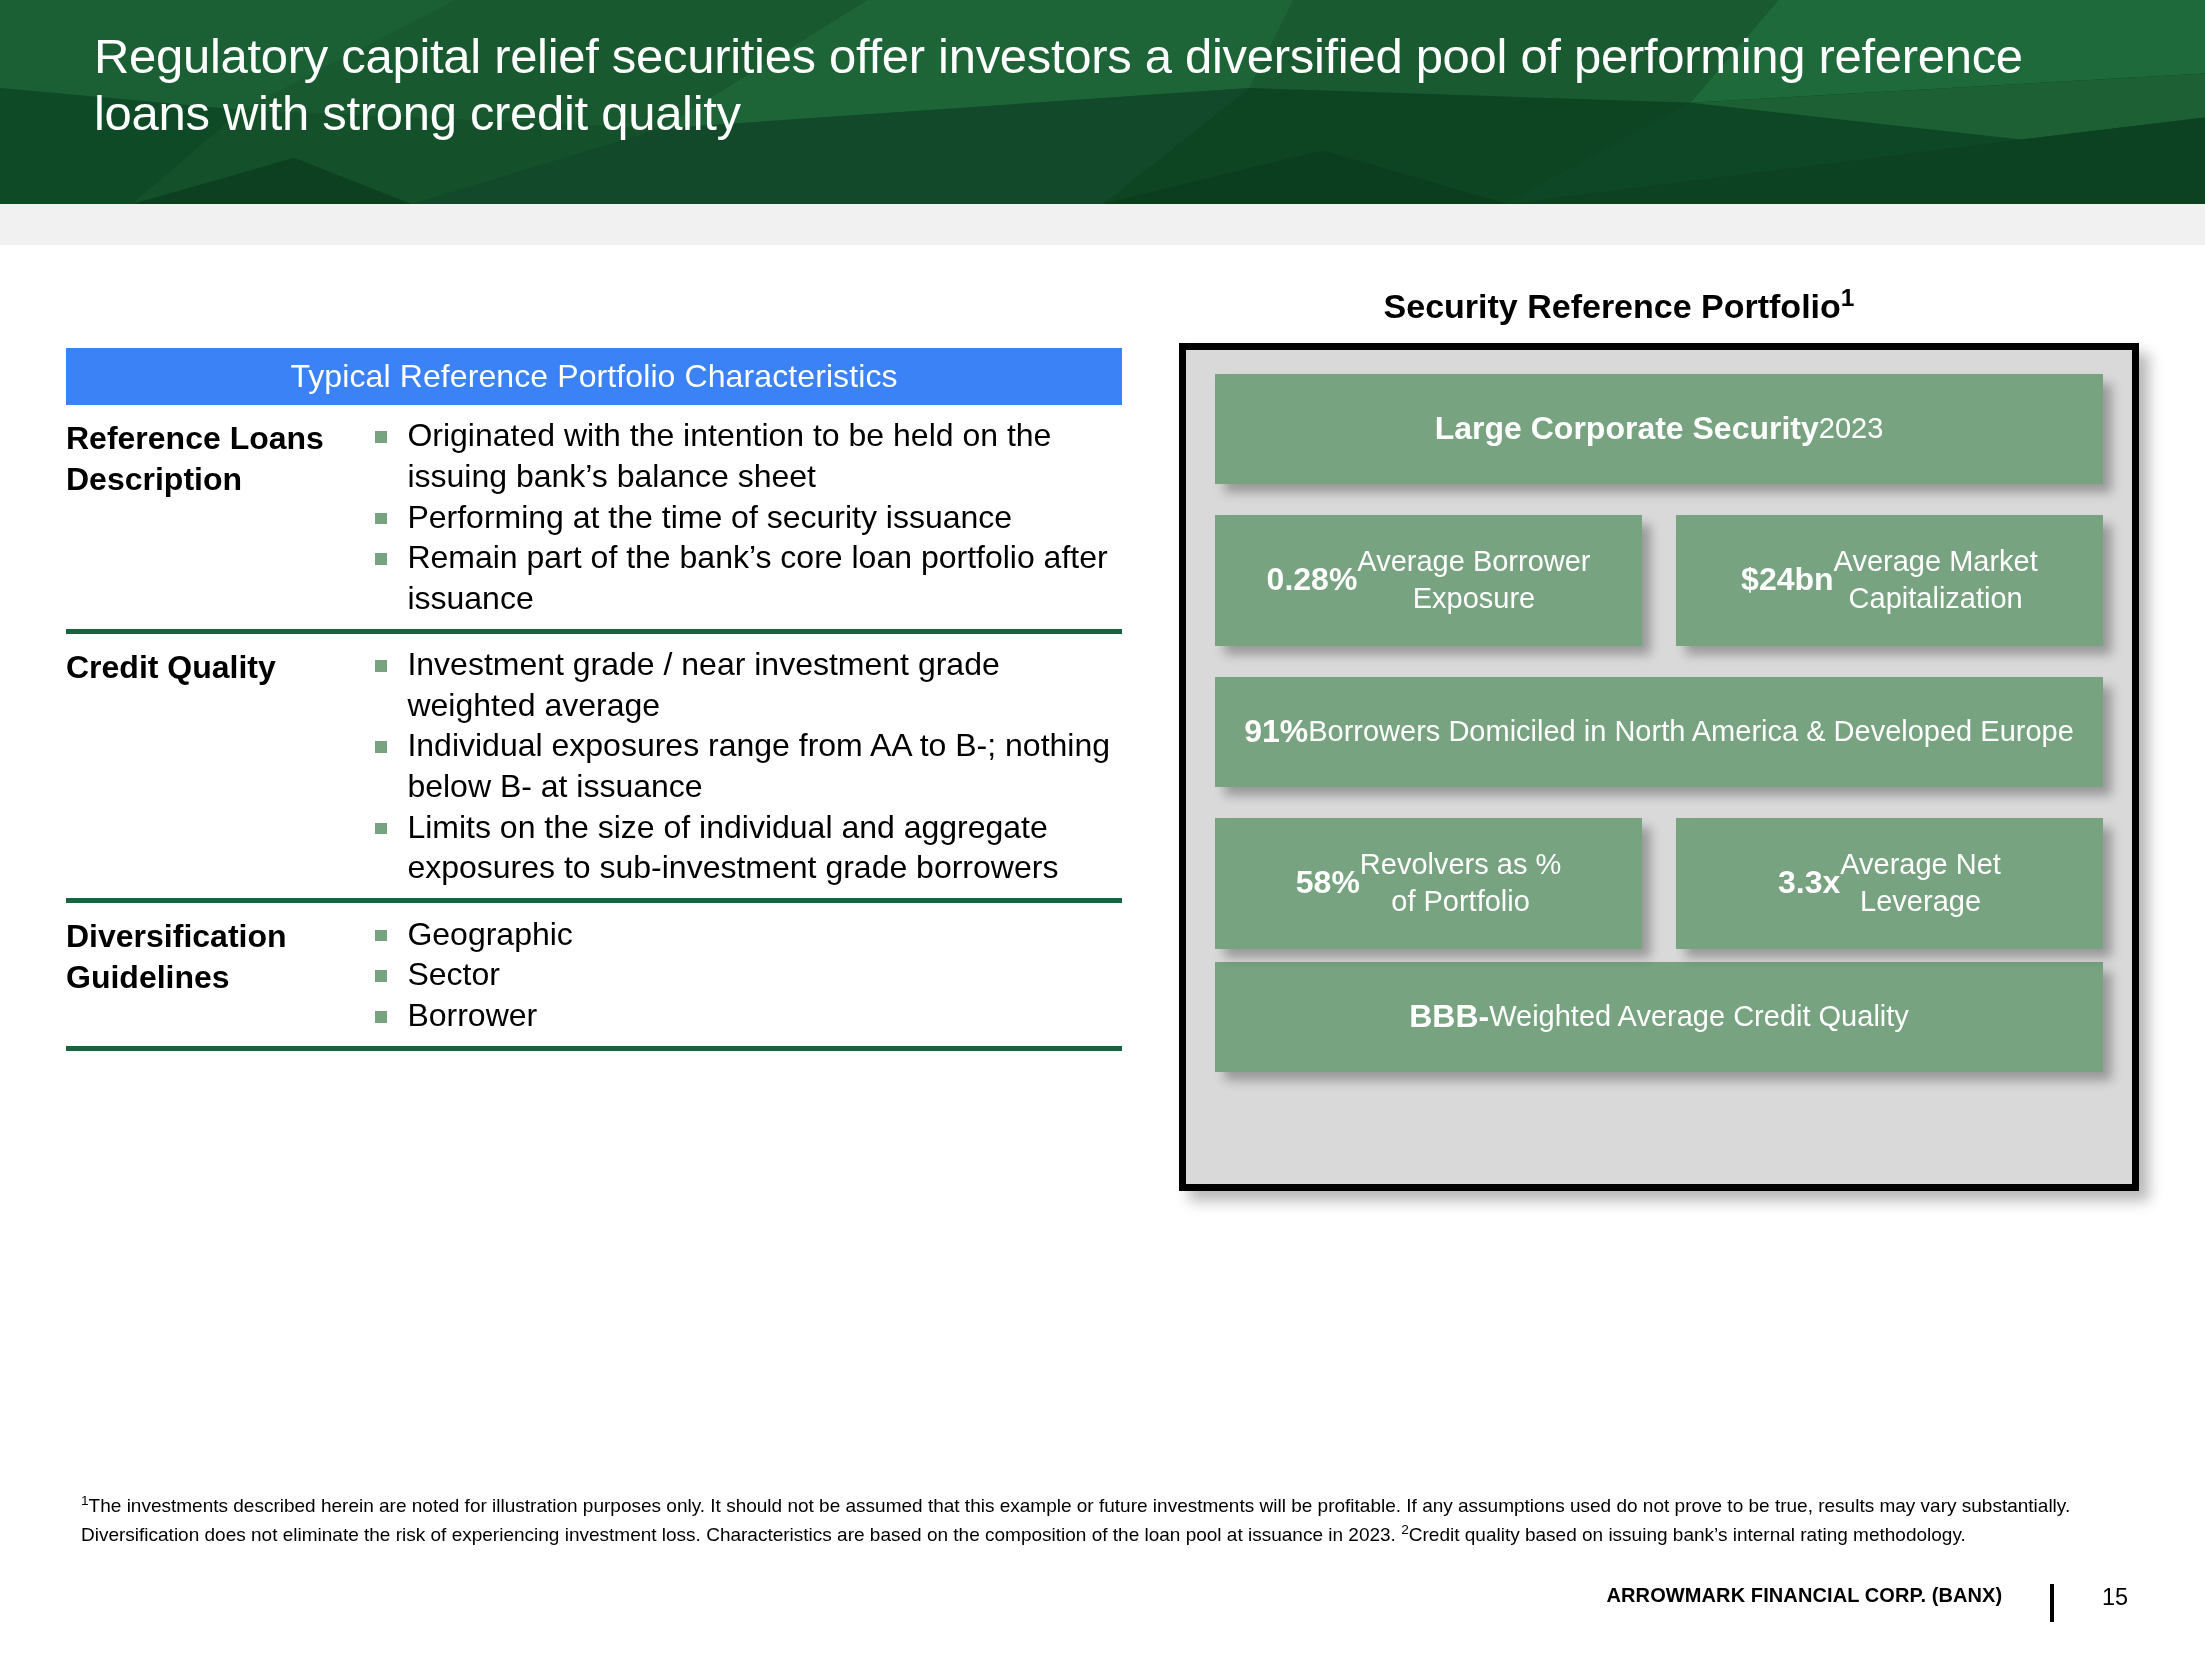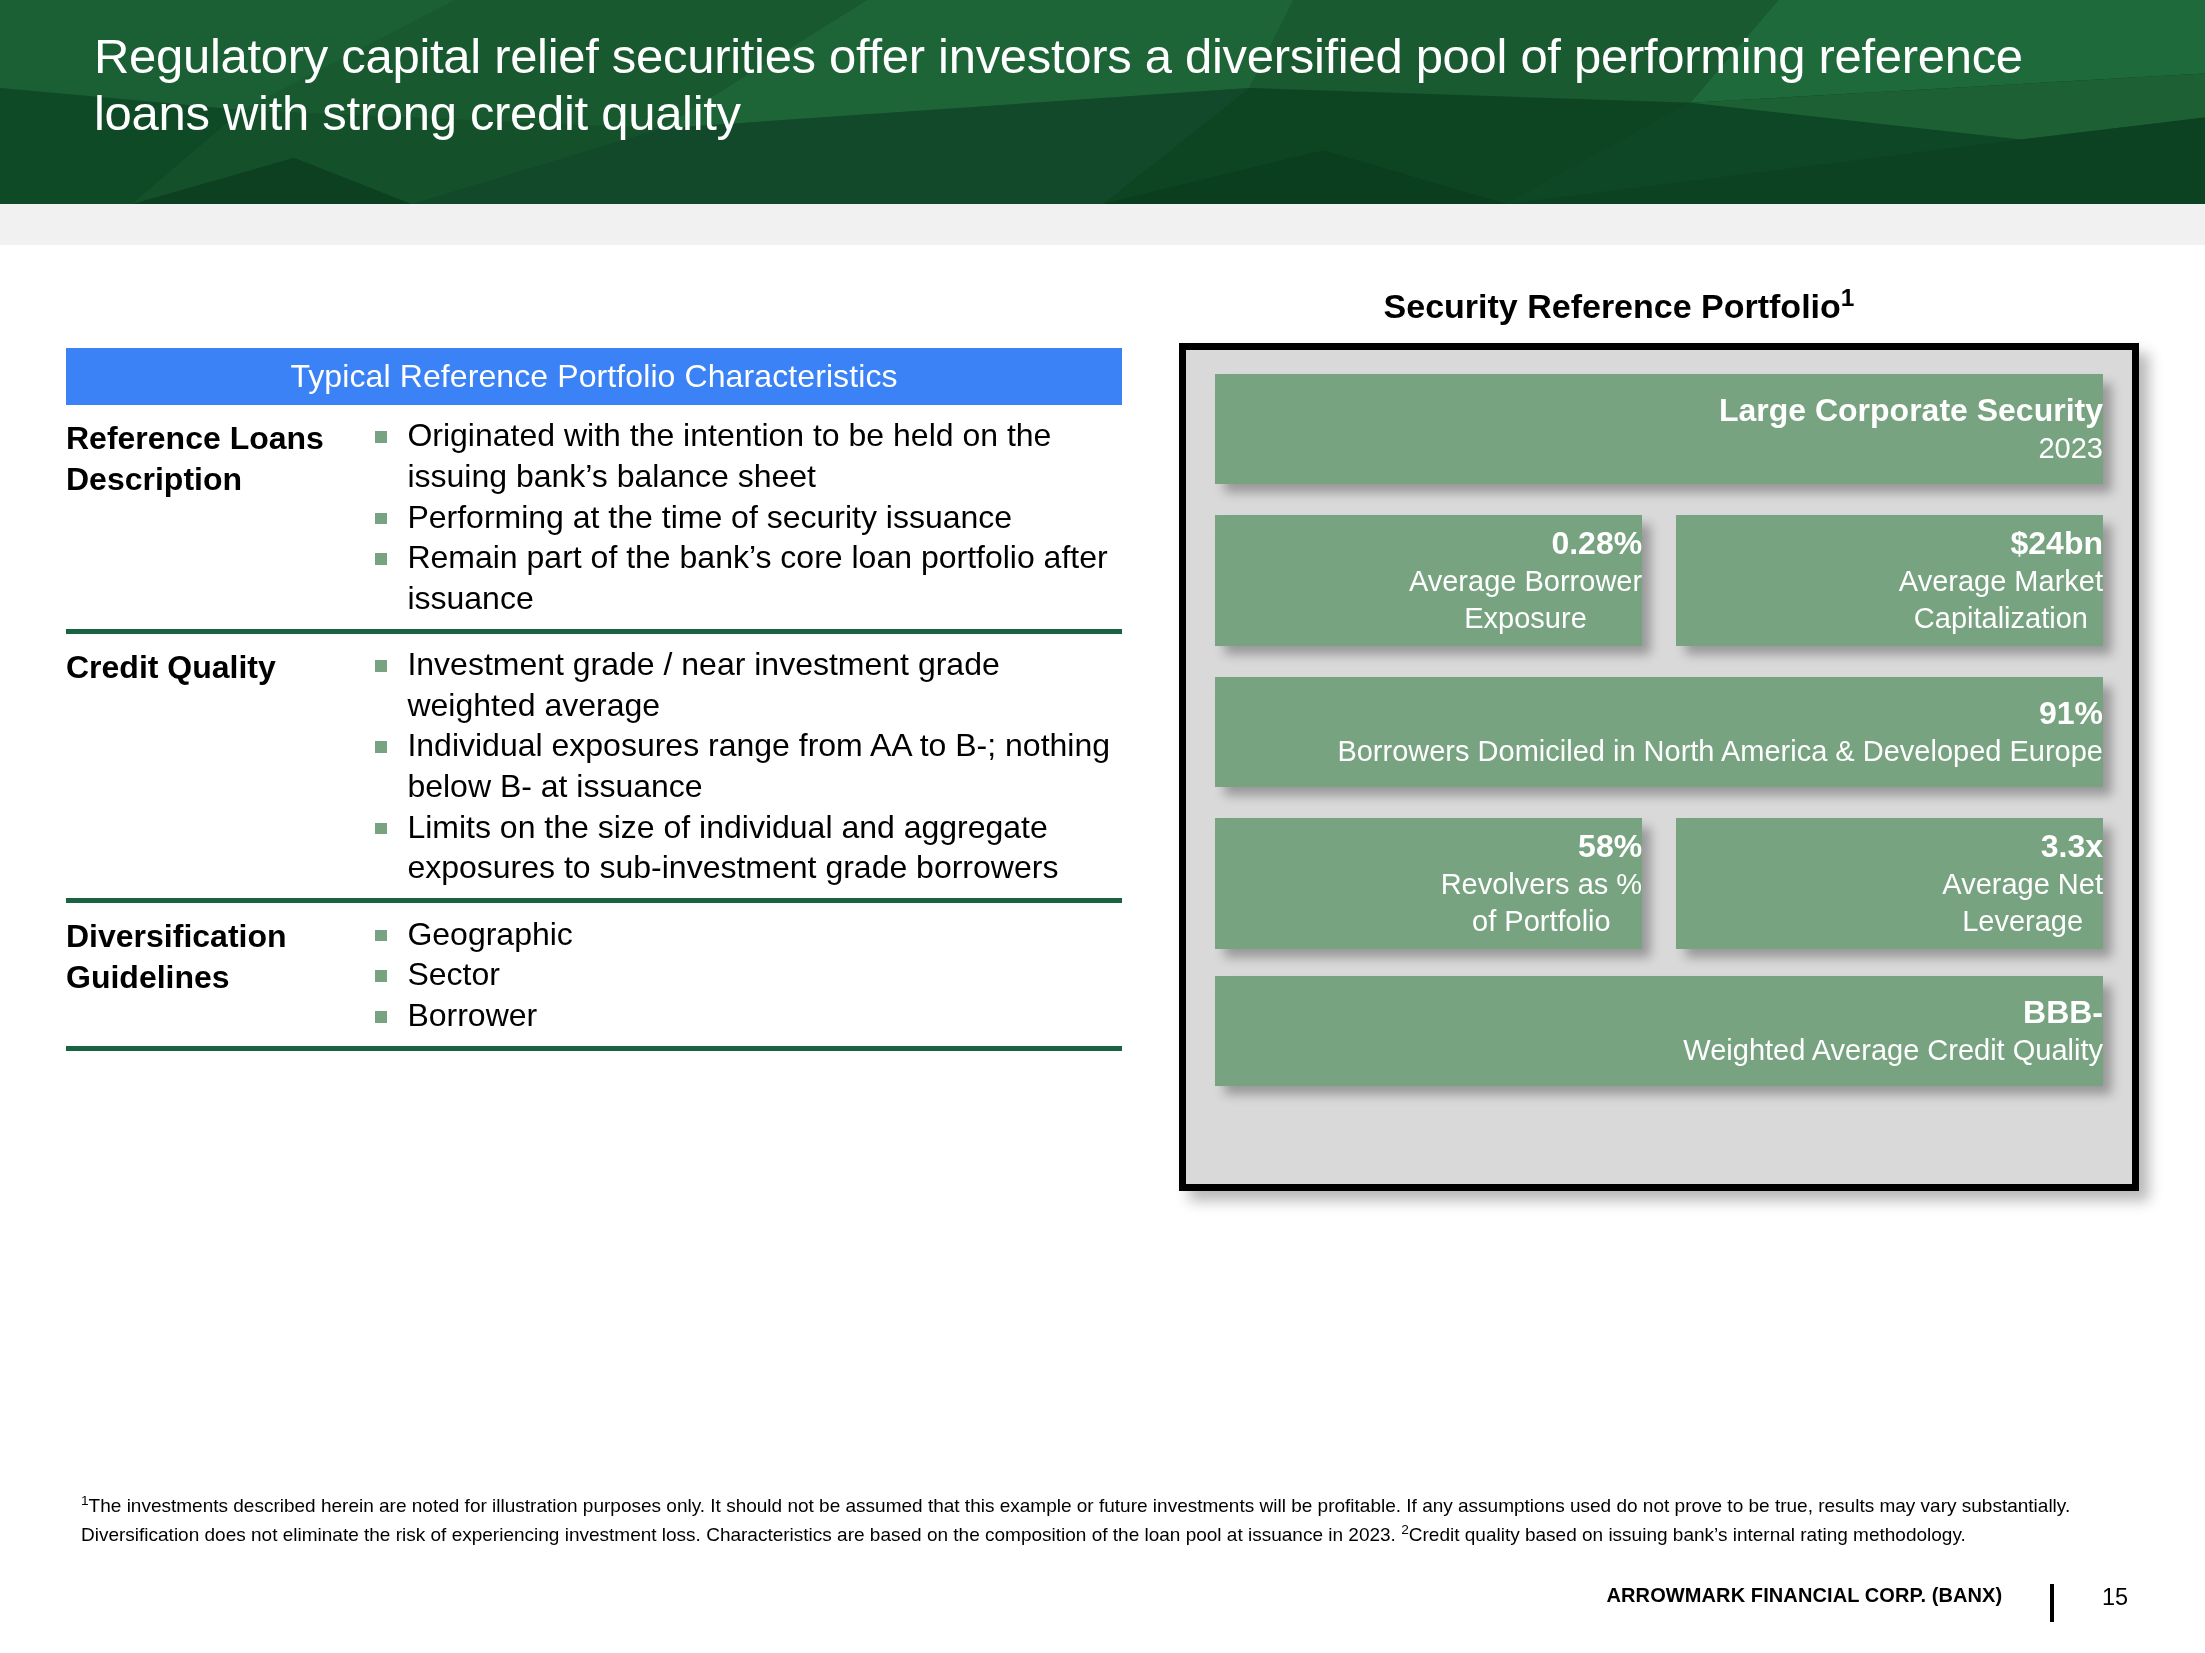--- a/index.html
+++ b/index.html
@@ -127,22 +127,22 @@
     height: 848px;
     box-shadow: 10.3px 10.3px 13.2px rgba(0,0,0,0.28);
     padding: 23.5px 29px;
   }
   .kpi-box {
     background: #77a381;
     color: #ffffff;
     text-align: center;
     box-shadow: 8.8px 8.8px 10.3px rgba(0,0,0,0.30);
     display: flex;
-    flex-direction: column;
-    align-items: flex-end;
+    flex-direction: row;
+    align-items: center;
     justify-content: center;
     box-sizing: border-box;
   }
   .kpi-value {
     font-size: 32px;
     font-weight: bold;
     line-height: 1.22;
   }
   .kpi-sub {
     font-size: 29px;
@@ -299,21 +299,21 @@
         <div class="kpi-box kpi-half" style="height: 131px;">
           <div class="kpi-value">$24bn</div>
           <div class="kpi-sub" style="white-space: pre-line;">Average Market
 Capitalization</div>
         </div>
       </div>
       <div class="kpi-box kpi-full" style="height: 110px; margin-bottom: 31px;">
         <div class="kpi-value">91%</div>
         <div class="kpi-sub" style="white-space: pre-line;">Borrowers Domiciled in North America &amp; Developed Europe</div>
       </div>
-      <div class="kpi-row" style="margin-bottom: 27px;">
+      <div class="kpi-row" style="margin-bottom: 13px;">
         <div class="kpi-box kpi-half" style="height: 131px;">
           <div class="kpi-value">58%</div>
           <div class="kpi-sub" style="white-space: pre-line;">Revolvers as %
 of Portfolio</div>
         </div>
         <div class="kpi-box kpi-half" style="height: 131px;">
           <div class="kpi-value">3.3x</div>
           <div class="kpi-sub" style="white-space: pre-line;">Average Net
 Leverage</div>
         </div>

